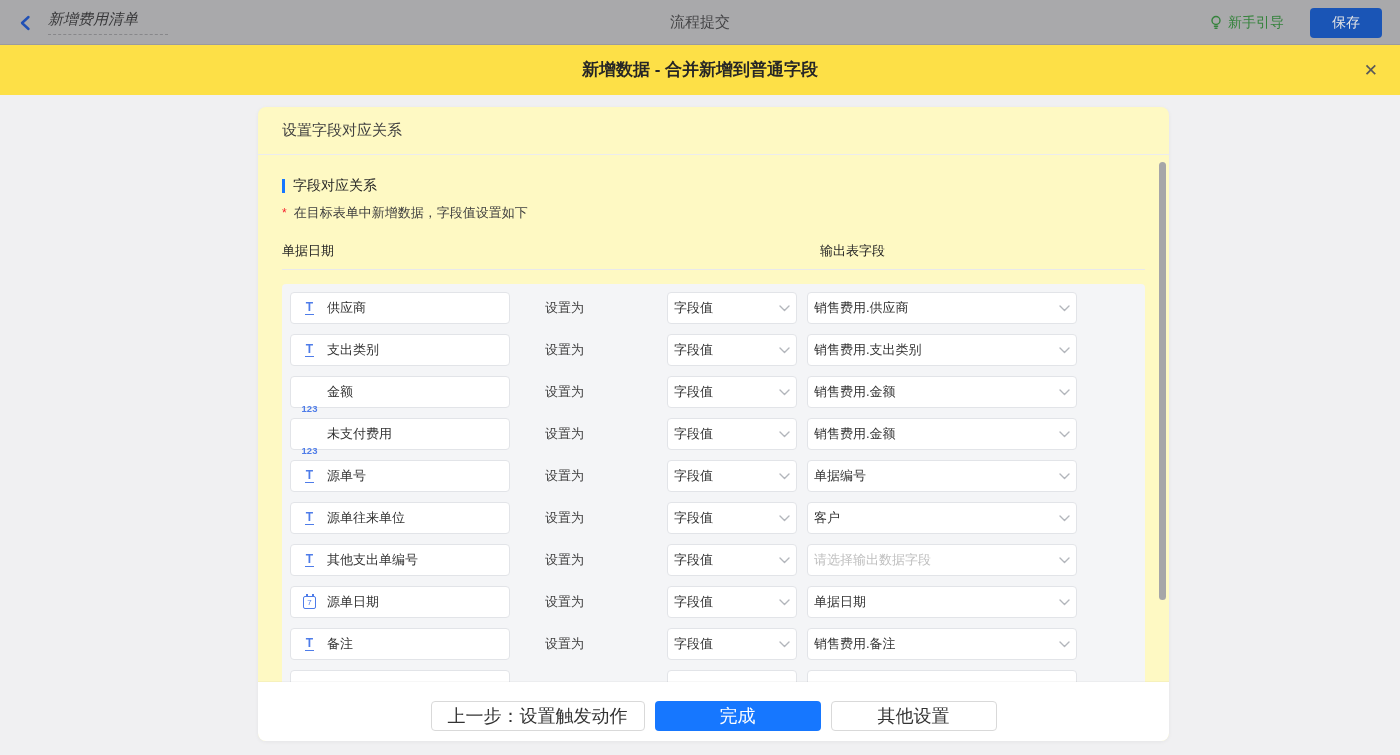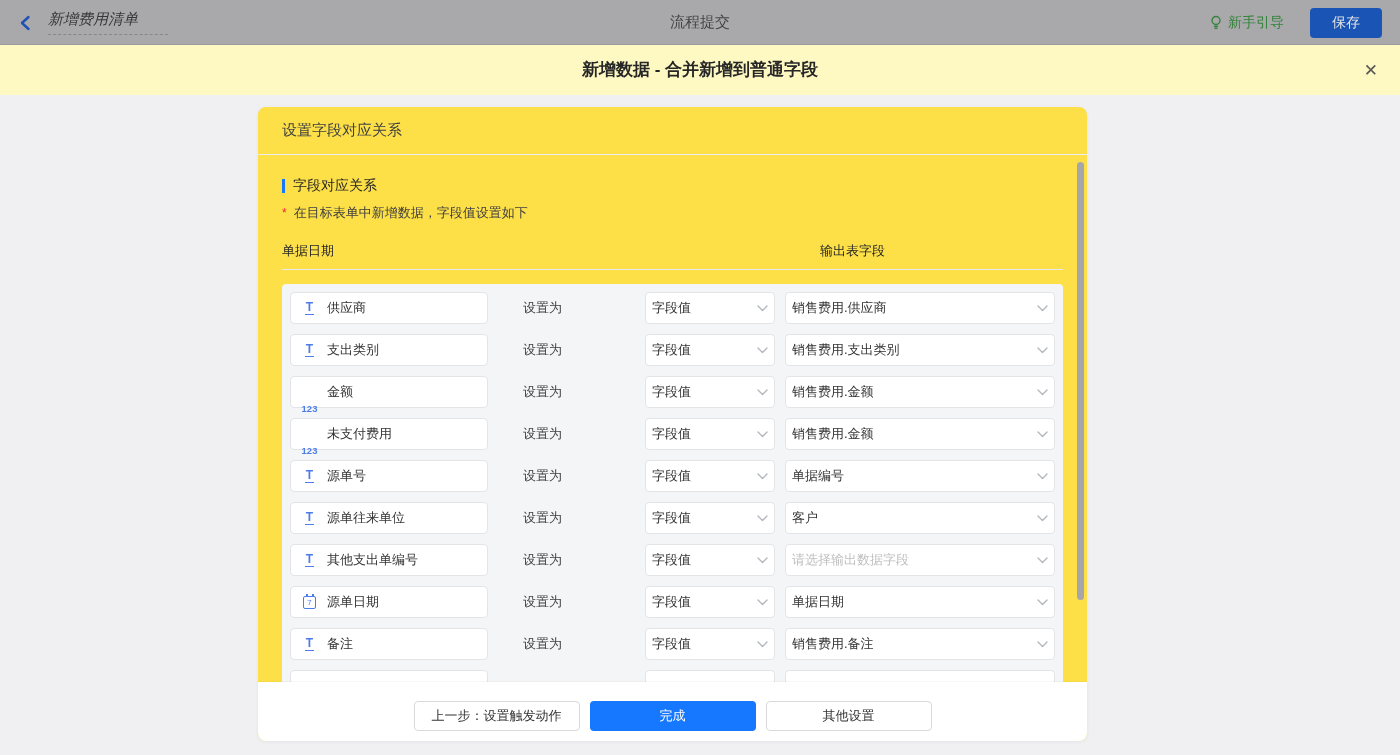--- a/index.html
+++ b/index.html
@@ -14,28 +14,28 @@
   .flow-name { font-size:15px; color:#38383a; border-bottom:1px dashed #87878a;
     padding:0 30px 5px 0; cursor:pointer; }
   .topbar-center { position:absolute; left:50%; top:50%; transform:translate(-50%,-50%);
     font-size:15px; color:#454547; }
   .topbar-right { position:absolute; right:18px; top:0; height:45px; display:flex; align-items:center; gap:26px; }
   .guide { display:flex; align-items:center; gap:5px; font-size:14px; color:#35833c; cursor:pointer; }
   .save-btn { background:#1a55b6; color:#e5e5e5; border:none; border-radius:4px;
     font-size:14px; padding:6px 22px; cursor:pointer; }
 
   
-  .modal-header { position:absolute; top:45px; left:0; width:1400px; height:50px; background:#fef9c3; }
+  .modal-header { position:absolute; top:45px; left:0; width:1400px; height:50px; background:#fde047; }
   .modal-title { line-height:50px; text-align:center; font-size:17px; font-weight:600; color:#262626; }
   .close-btn { position:absolute; right:22px; top:0; height:50px; display:flex; align-items:center;
     background:none; border:none; font-size:17px; color:#595959; cursor:pointer; }
 
   
   .modal-body { position:absolute; top:95px; left:0; width:1400px; height:660px; background:#f0f0f2; }
-  .card { position:absolute; left:258px; top:12px; width:829px; height:634px; background:#fde047;
+  .card { position:absolute; left:258px; top:12px; width:911px; height:634px; background:#fef9c3;
     border-radius:8px; overflow:hidden; box-shadow:0 1px 4px rgba(0,0,0,.05); }
   .card-header { height:48px; display:flex; align-items:center; padding:0 24px;
     font-size:15px; color:#404040; border-bottom:1px solid #ececee; }
   .card-body { position:relative; height:527px; overflow:hidden; padding:22px 24px 0; }
 
   .section-title { display:flex; align-items:center; gap:8px; font-size:14px; font-weight:400; color:#262626; }
   .section-bar { width:3px; height:14px; background:#1677ff; flex:none; }
   .hint { margin-top:9px; font-size:13px; color:#404040; display:flex; align-items:center; }
   .req { color:#f5222d; font-size:12px; margin-right:7px; }
 
@@ -67,21 +67,21 @@
     font-size:8px; line-height:11px; text-align:center; display:inline-block; margin-top:1px; }
   .fi-date::before { content:""; position:absolute; top:-3px; left:2px; width:1.5px; height:3px;
     background:currentColor; box-shadow:6px 0 0 currentColor; }
 
   .scroll-thumb { position:absolute; right:3px; top:55px; width:7px; height:438px;
     background:#a6a6a8; border-radius:4px; }
 
   .card-footer { position:absolute; left:0; right:0; bottom:0; height:59px; background:#fff;
     display:flex; align-items:center; justify-content:center; gap:10px;
     box-shadow:0 -1px 0 rgba(0,0,0,.03); }
-  .btn { height:30px; min-width:166px; border-radius:4px; font-size:13px; padding:0 16px;
+  .btn { height:30px; min-width:166px; border-radius:4px; font-size:18px; padding:0 16px;
     display:flex; align-items:center; justify-content:center; cursor:pointer;margin-top:8px; }
   .btn-outline { background:#fff; border:1px solid #d9d9d9; color:#333; }
   .btn-primary { background:#1677ff; border:none; color:#fff; }
 </style>
 </head>
 <body>
 
 <div class="topbar">
   <div class="topbar-left">
     <button class="back-btn">

